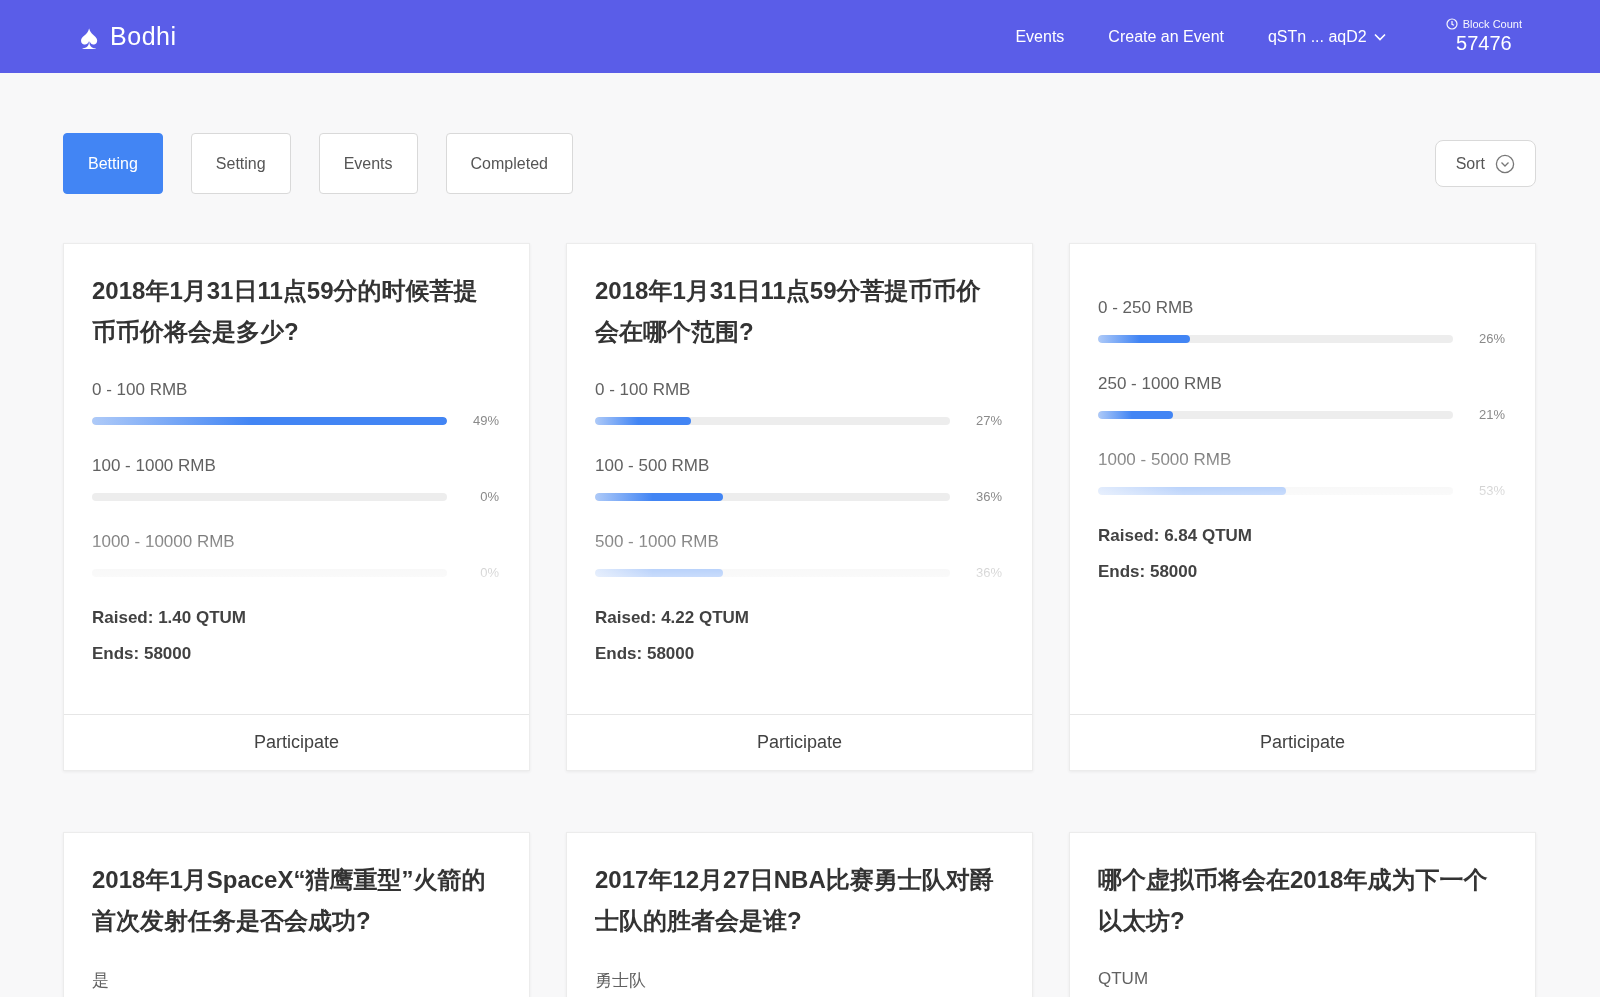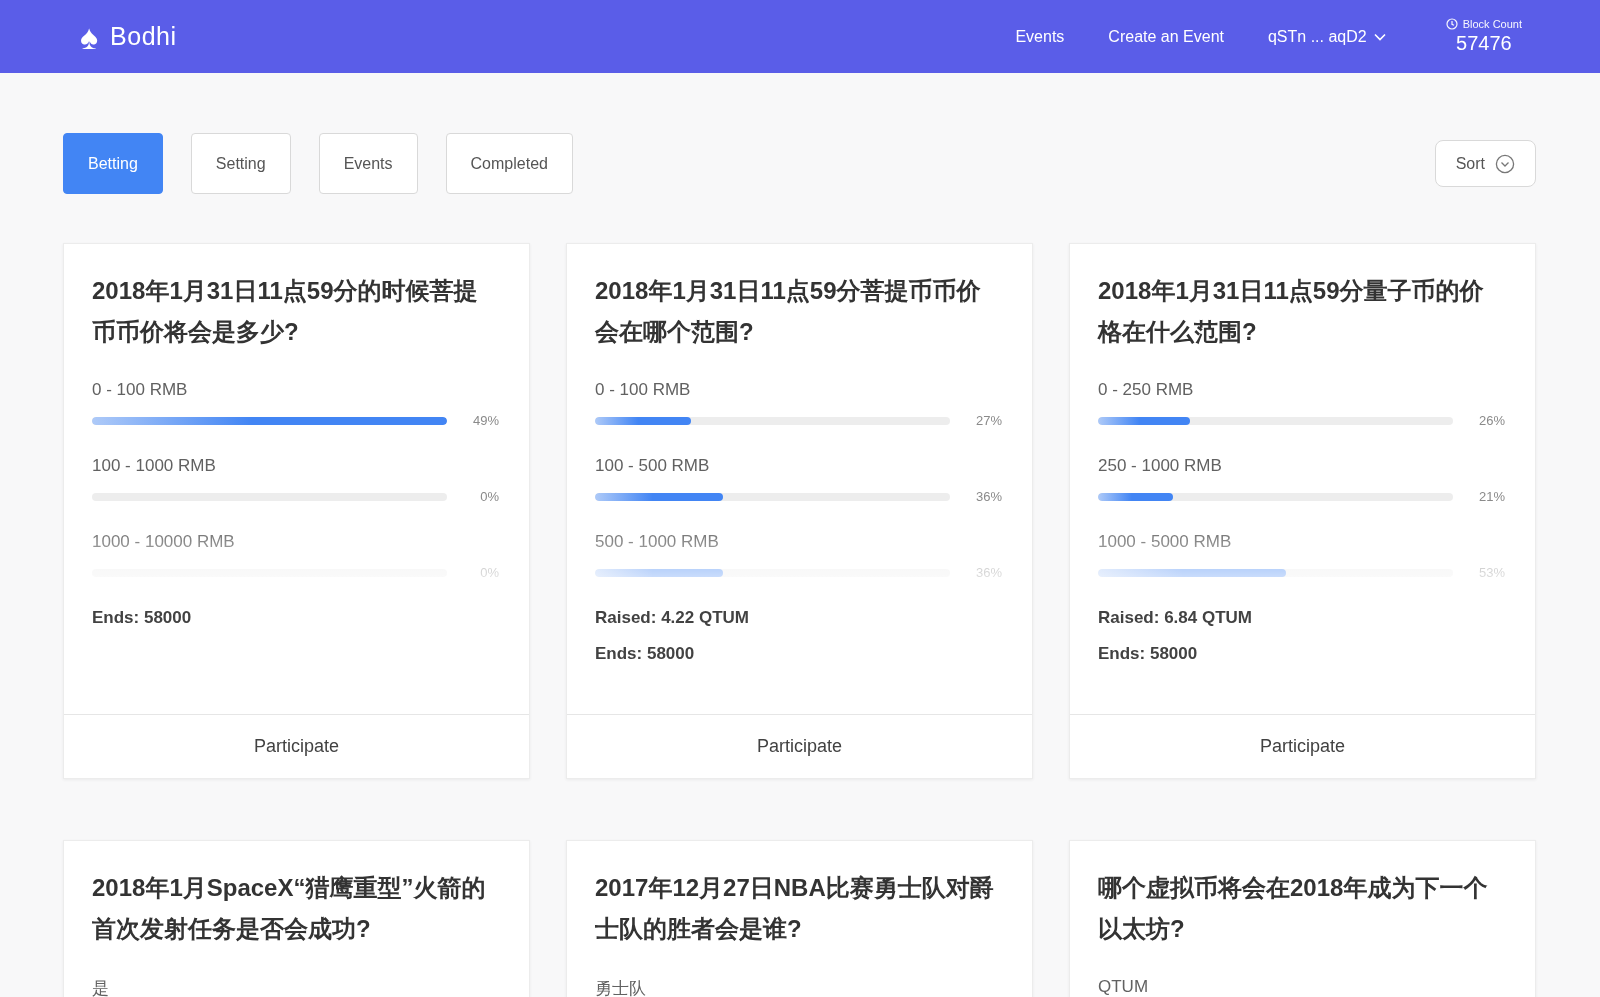--- a/index.html
+++ b/index.html
@@ -110,21 +110,21 @@
     content: "";
     position: absolute;
     left: 0; right: 0; top: -8px; bottom: -12px;
     background: linear-gradient(to bottom, rgba(255,255,255,0) 0%, rgba(255,255,255,0.55) 55%, rgba(255,255,255,0.88) 100%);
     pointer-events: none;
   }
   .raised { margin-top: 26px; font-size: 17px; font-weight: 700; color: #424242; }
   .ends   { margin-top: 16px; font-size: 17px; font-weight: 700; color: #424242; }
   .card-action {
     border-top: 1px solid #e6e6e6;
-    height: 64px;
+    height: 56px;
     display: flex; align-items: center; justify-content: center;
     font-size: 18px;
     color: #424242;
     cursor: pointer;
   }
   .icon-svg { display: block; }
 </style>
 </head>
 <body>
 
@@ -201,20 +201,21 @@
   <div class="option">
     <div class="option-label">1000 - 10000 RMB</div>
     <div class="option-row">
       <div class="bar-track">
         <div class="bar-fill" style="width: 0%;"></div>
       </div>
       <div class="option-percent">0%</div>
     </div>
   </div>
 </div>
+      <p class="raised">Raised: 1.40 QTUM</p>
       <p class="ends">Ends: 58000</p>
     </div>
     <div class="card-action">Participate</div>
   </article>
 
   <article class="card">
     <div class="card-body">
       <h2 class="card-title">2018年1月31日11点59分菩提币币价会在哪个范围?</h2>
       <div class="options">
   <div class="option">
@@ -248,21 +249,20 @@
   </div>
 </div>
       <p class="raised">Raised: 4.22 QTUM</p>
       <p class="ends">Ends: 58000</p>
     </div>
     <div class="card-action">Participate</div>
   </article>
 
   <article class="card">
     <div class="card-body">
-      <h2 class="card-title">2018年1月31日11点59分量子币的价格在什么范围?</h2>
       <div class="options">
   <div class="option">
     <div class="option-label">0 - 250 RMB</div>
     <div class="option-row">
       <div class="bar-track">
         <div class="bar-fill" style="width: 26%;"></div>
       </div>
       <div class="option-percent">26%</div>
     </div>
   </div>

